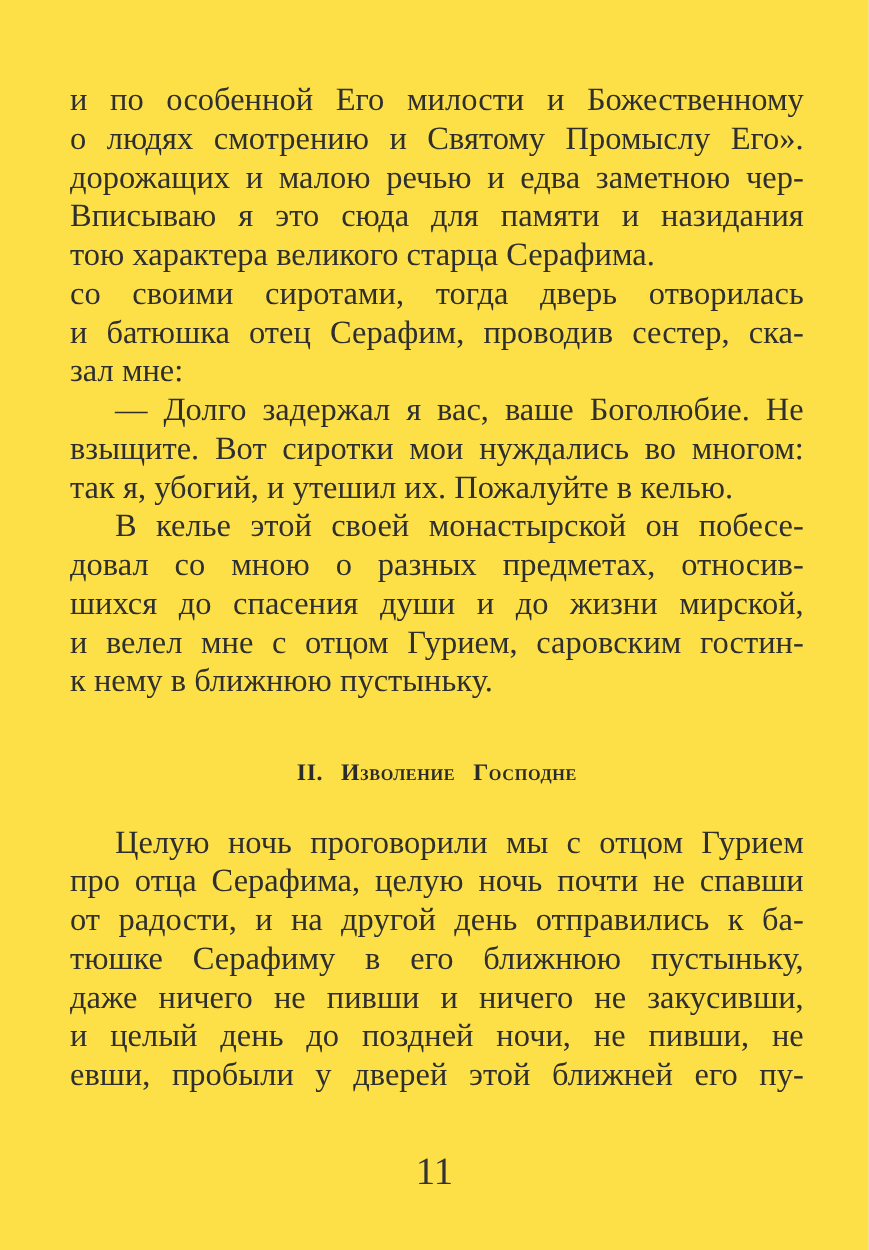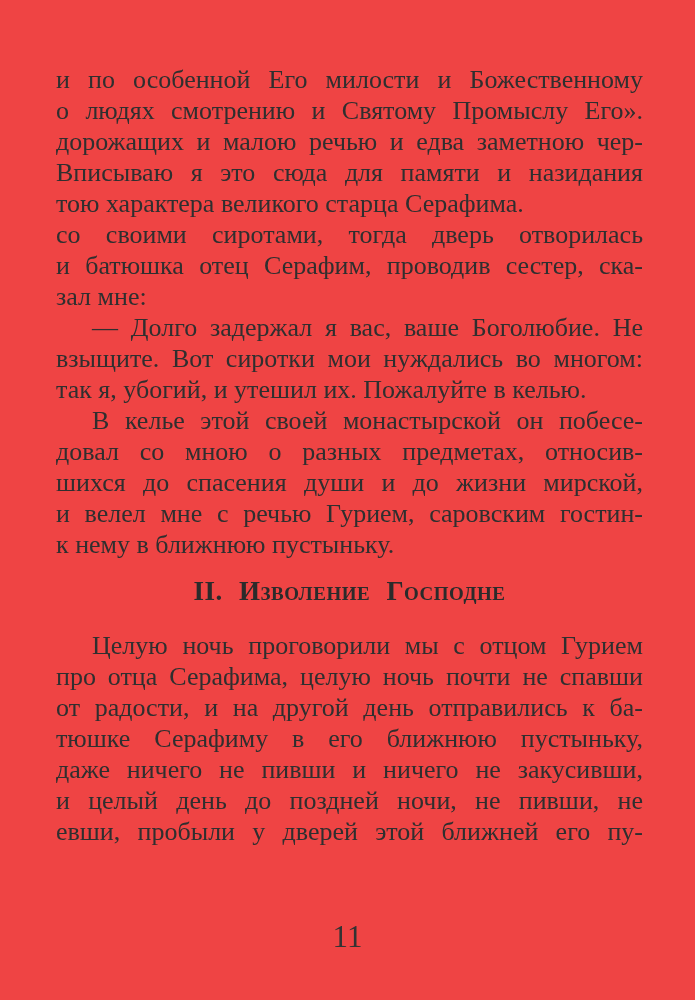--- a/index.html
+++ b/index.html
@@ -5,21 +5,21 @@
   html, body {
     margin: 0;
     padding: 0;
     background: #e8e8e8;
   }
   .page {
     position: relative;
     width: 695px;
     height: 1000px;
     margin: 0 auto;
-    background: #ef4444;
+    background: #fde047;
     box-sizing: border-box;
     padding: 64px 52px 0 56px;
     font-family: "Liberation Serif", "DejaVu Serif", serif;
     color: #2f2f2f;
     overflow: hidden;
   }
   .text-block {
     width: 587px;
   }
   .paragraph {
@@ -35,23 +35,23 @@
     overflow: hidden;
   }
   .line.indent {
     text-indent: 36px;
   }
   .line.para-end {
     text-align-last: left;
     font-family: Liberation Serif, serif;
   }
   .chapter-heading {
-    margin: 15px 0 23px 0;
+    margin: 43px 0 23px 0;
     padding: 0;
-    font-size: 27px;
+    font-size: 19px;
     line-height: 32px;
     font-weight: bold;
     font-variant: small-caps;
     text-align: center;
     letter-spacing: 0.5px;
     word-spacing: 9px;
     color: #2b2b2b;
   }
   .page-number {
     position: absolute;
@@ -84,21 +84,21 @@
       </div>
       <div class="paragraph">
         <div class="line indent">— Долго задержал я вас, ваше Боголюбие. Не</div>
         <div class="line">взыщите. Вот сиротки мои нуждались во многом:</div>
         <div class="line para-end">так я, убогий, и утешил их. Пожалуйте в келью.</div>
       </div>
       <div class="paragraph">
         <div class="line indent">В келье этой своей монастырской он побесе-</div>
         <div class="line">довал со мною о разных предметах, относив-</div>
         <div class="line">шихся до спасения души и до жизни мирской,</div>
-        <div class="line">и велел мне с речью Гурием, саровским гостин-</div>
+        <div class="line">и велел мне с отцом Гурием, саровским гостин-</div>
         <div class="line para-end">к нему в ближнюю пустыньку.</div>
       </div>
     </div>
 
   <h2 class="chapter-heading">II. Изволение Господне</h2>
 
   <div class="text-block" id="block-after">
       <div class="paragraph">
         <div class="line indent">Целую ночь проговорили мы с отцом Гурием</div>
         <div class="line">про отца Серафима, целую ночь почти не спавши</div>

